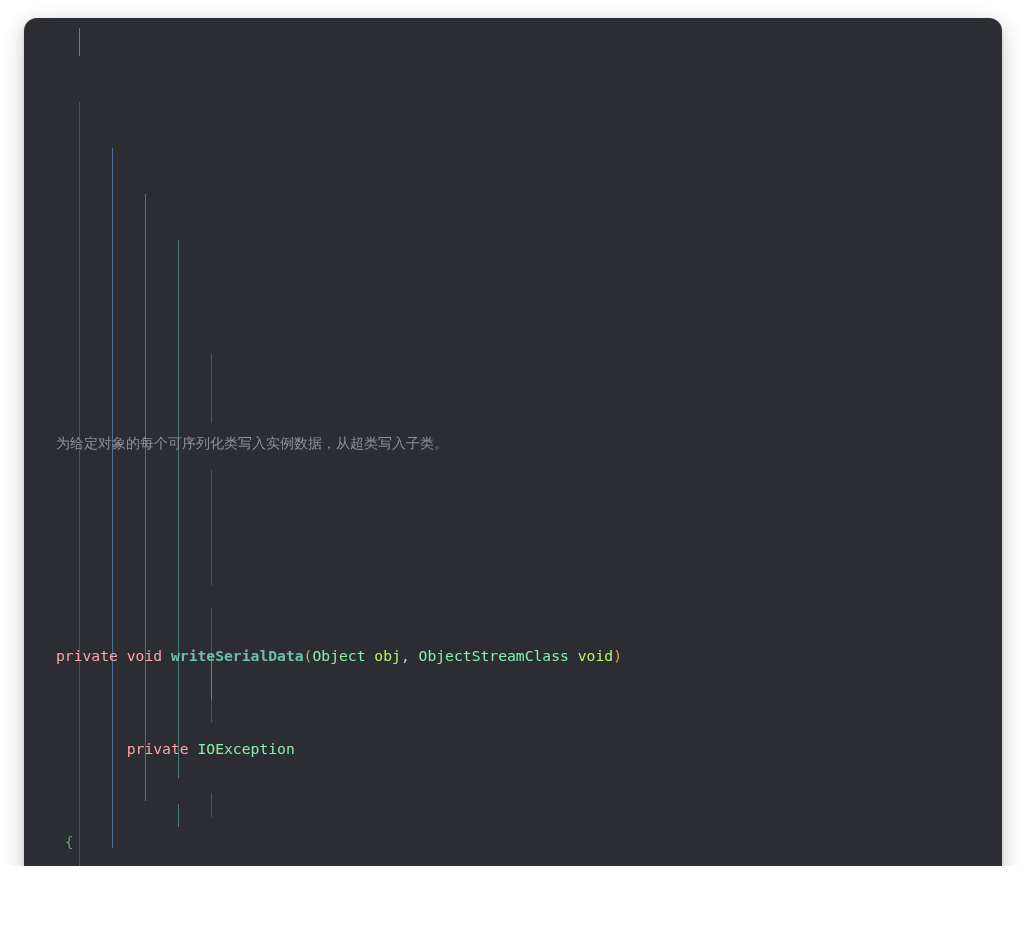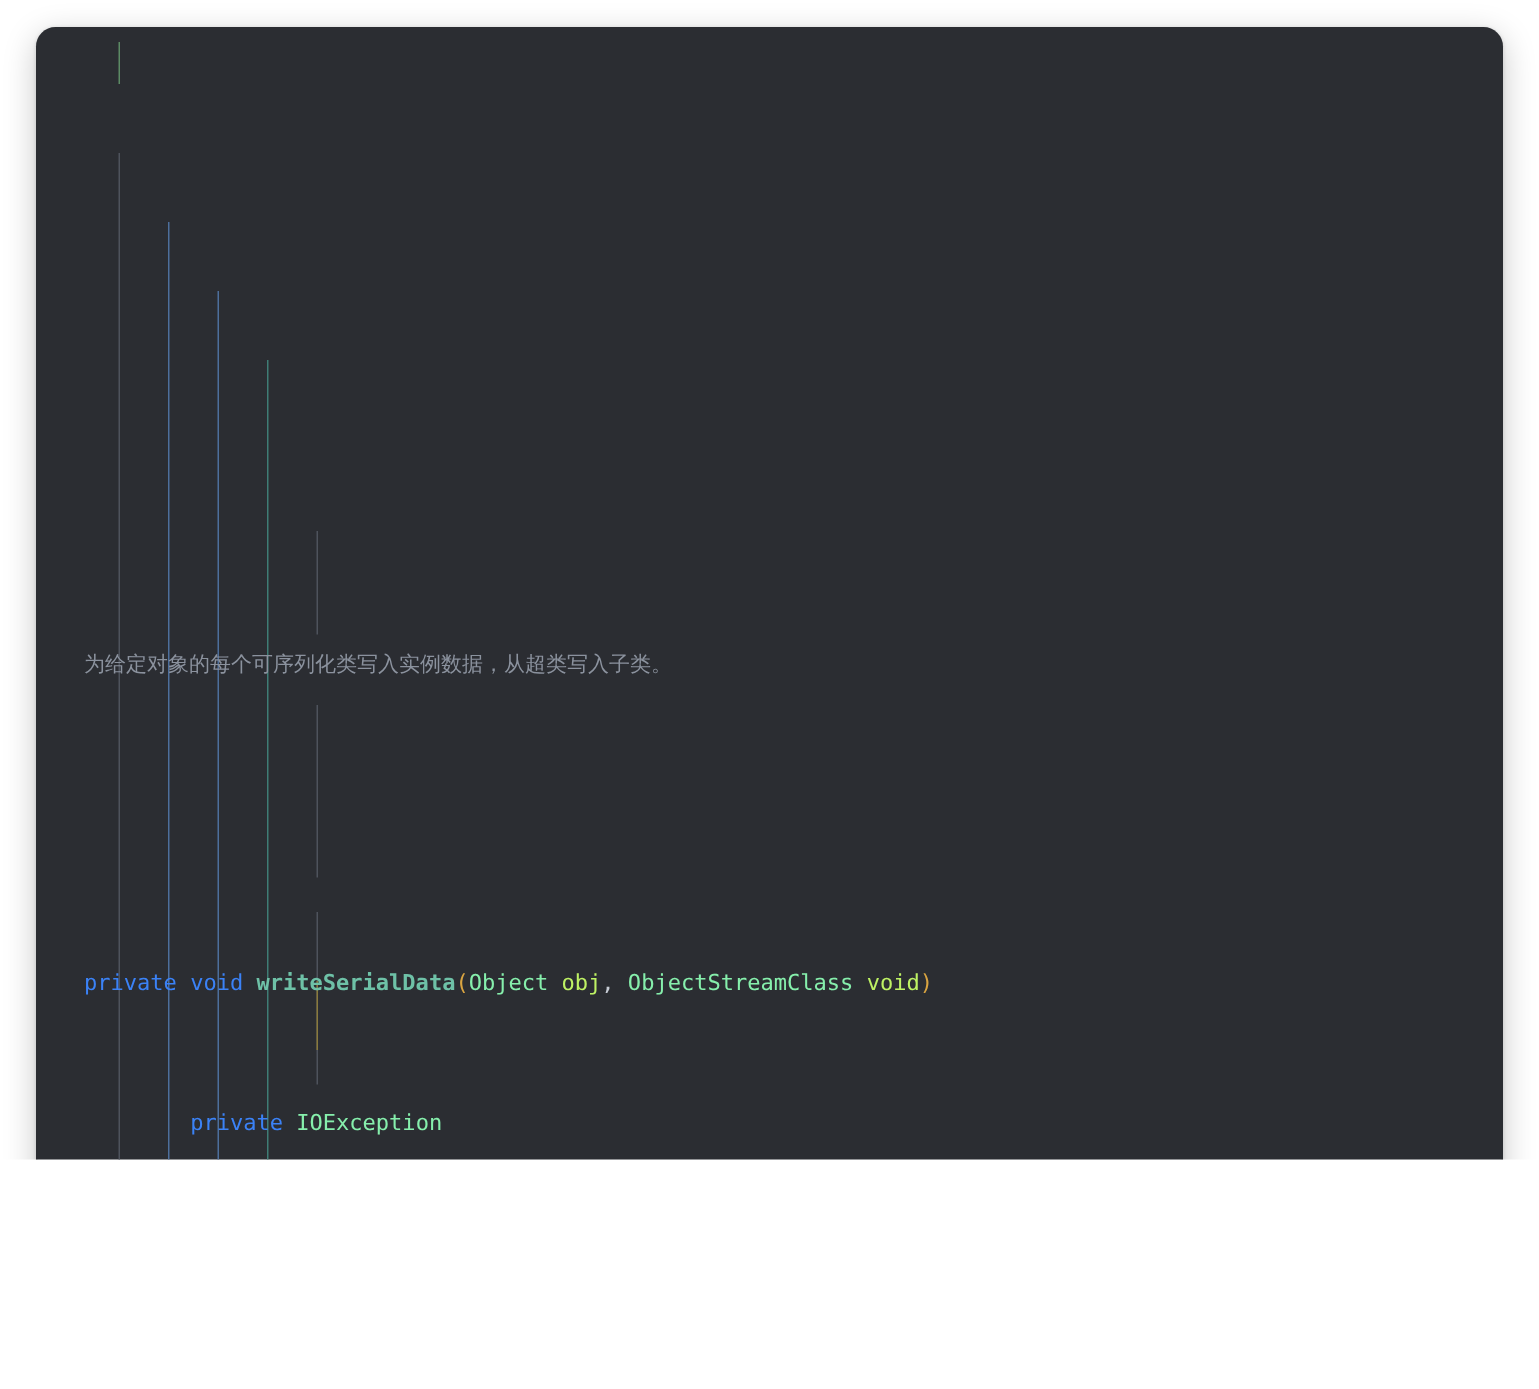--- a/index.html
+++ b/index.html
@@ -3,21 +3,21 @@
 <meta charset="utf-8">
 <style>
   * { box-sizing: border-box; }
   html, body {
     margin: 0; padding: 0;
     width: 1026px; height: 926px;
     background: #ffffff;
     font-family: "DejaVu Sans Mono", "Liberation Mono", monospace;
   }
   #page {
-    width: 1026px; height: 773px;
+    width: 1026px; height: 866px;
     background: #ffffff;
     position: relative;
     overflow: hidden;
   }
   .code-card {
     position: absolute;
     left: 24px; top: 18px;
     width: 978px; height: 890px;
     background: #2b2d32;
     border-radius: 13px;
@@ -46,21 +46,21 @@
     width: 1px;
     background: #4b4f57;
   }
   .g-green  { background: #5c8a64; }
   .g-grey   { background: #4e535c; }
   .g-blue   { background: #4d6f9c; }
   .g-teal   { background: #3f7d75; }
   .g-yellow { background: #8a7a3c; }
 
   
-  .kw      { color: #3b82f6; text-align: center; }            
+  .kw      { color: #fca5a5; text-align: center; }            
   .typ2    { color: #86efac; }
   .fn      { color: #6ec1a7; font-weight: bold; }            
   .fieldb  { color: #bef264; font-weight: normal; }
   .punc    { color: #c8cdd6; }
   .br-gold { color: #d9a441; }
   .br-green{ color: #5aa469; }
   .comment { color: #8b929e; font-family: "DejaVu Sans", "Liberation Sans", sans-serif; font-size: 14px; }
   .comment-line { padding-left: 32px; height: 30px; line-height: 30px; }
 </style>
 </head>

